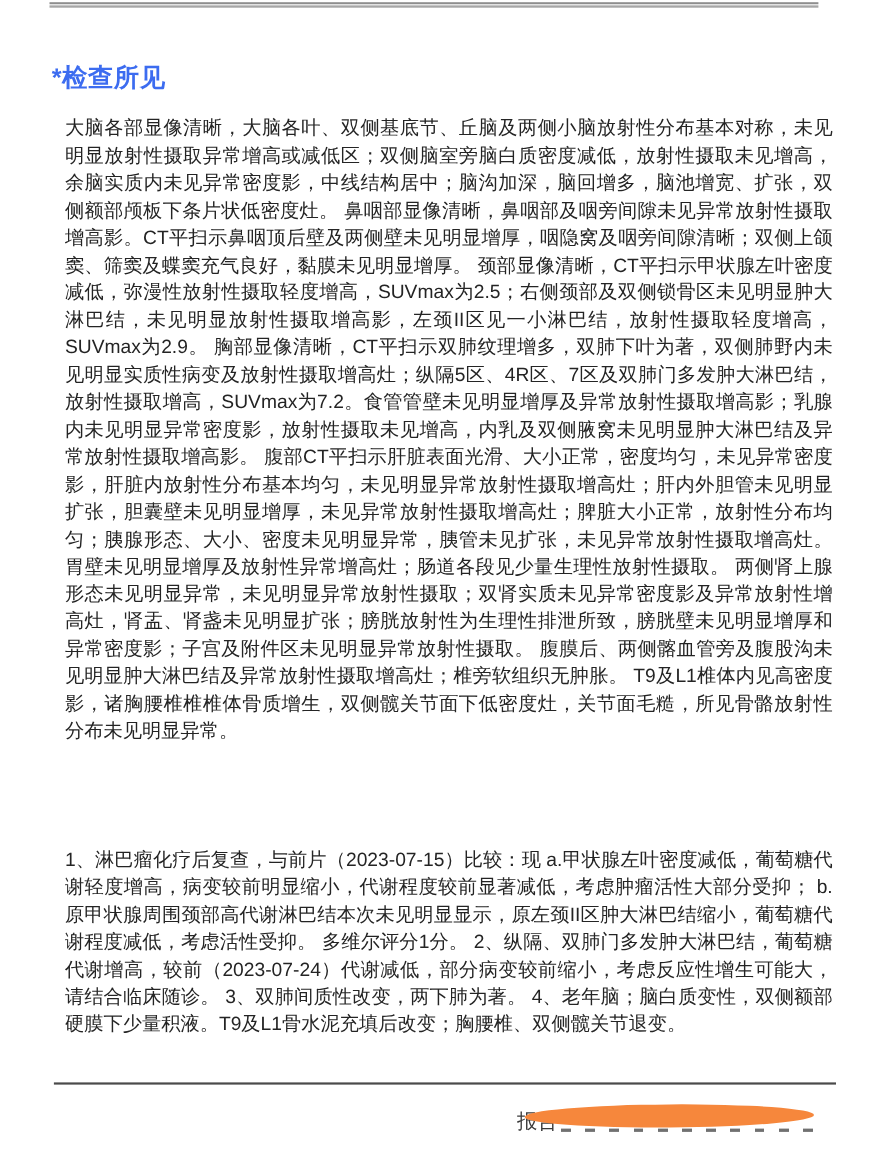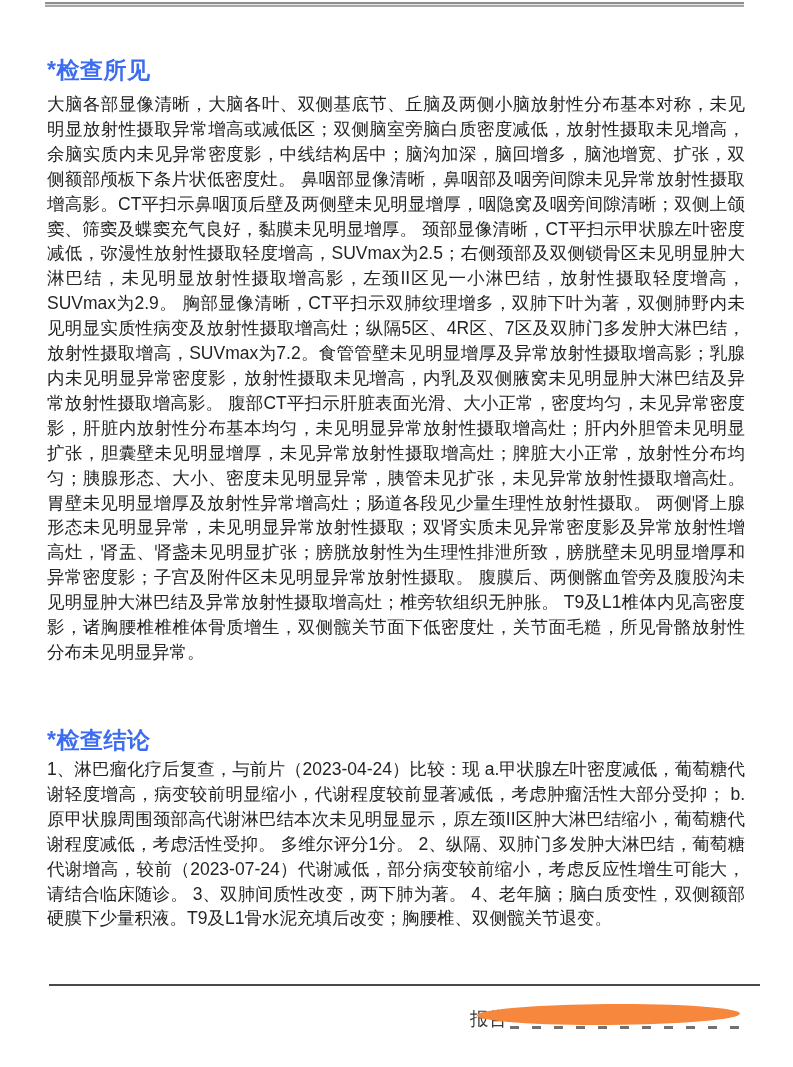--- a/index.html
+++ b/index.html
@@ -39,21 +39,21 @@
   .heading-findings { top: 36px; }
   .heading-conclusion { top: 706px; }
   .body-text {
     position: absolute;
     left: 47px;
     width: 698px;
     font-size: 17.5px;
     line-height: 24.9px;
     color: #242424;
     text-align: justify;
-    margin: 0;
+    margin: 12px;
   }
   .findings-body { top: 92px; }
   .conclusion-body { top: 757px; }
   .footer-rule {
     position: absolute;
     left: 49px;
     top: 984px;
     width: 711px;
     height: 2px;
     background: #4a4a4a;
@@ -113,23 +113,22 @@
 <body>
 
 <div class="page">
 
   <div class="top-rule"></div>
 
   <h2 class="section-heading heading-findings">*检查所见</h2>
 
   <p class="body-text findings-body">大脑各部显像清晰，大脑各叶、双侧基底节、丘脑及两侧小脑放射性分布基本对称，未见明显放射性摄取异常增高或减低区；双侧脑室旁脑白质密度减低，放射性摄取未见增高，余脑实质内未见异常密度影，中线结构居中；脑沟加深，脑回增多，脑池增宽、扩张，双侧额部颅板下条片状低密度灶。 鼻咽部显像清晰，鼻咽部及咽旁间隙未见异常放射性摄取增高影。CT平扫示鼻咽顶后壁及两侧壁未见明显增厚，咽隐窝及咽旁间隙清晰；双侧上颌窦、筛窦及蝶窦充气良好，黏膜未见明显增厚。 颈部显像清晰，CT平扫示甲状腺左叶密度减低，弥漫性放射性摄取轻度增高，SUVmax为2.5；右侧颈部及双侧锁骨区未见明显肿大淋巴结，未见明显放射性摄取增高影，左颈II区见一小淋巴结，放射性摄取轻度增高，SUVmax为2.9。 胸部显像清晰，CT平扫示双肺纹理增多，双肺下叶为著，双侧肺野内未见明显实质性病变及放射性摄取增高灶；纵隔5区、4R区、7区及双肺门多发肿大淋巴结，放射性摄取增高，SUVmax为7.2。食管管壁未见明显增厚及异常放射性摄取增高影；乳腺内未见明显异常密度影，放射性摄取未见增高，内乳及双侧腋窝未见明显肿大淋巴结及异常放射性摄取增高影。 腹部CT平扫示肝脏表面光滑、大小正常，密度均匀，未见异常密度影，肝脏内放射性分布基本均匀，未见明显异常放射性摄取增高灶；肝内外胆管未见明显扩张，胆囊壁未见明显增厚，未见异常放射性摄取增高灶；脾脏大小正常，放射性分布均匀；胰腺形态、大小、密度未见明显异常，胰管未见扩张，未见异常放射性摄取增高灶。胃壁未见明显增厚及放射性异常增高灶；肠道各段见少量生理性放射性摄取。 两侧肾上腺形态未见明显异常，未见明显异常放射性摄取；双肾实质未见异常密度影及异常放射性增高灶，肾盂、肾盏未见明显扩张；膀胱放射性为生理性排泄所致，膀胱壁未见明显增厚和异常密度影；子宫及附件区未见明显异常放射性摄取。 腹膜后、两侧髂血管旁及腹股沟未见明显肿大淋巴结及异常放射性摄取增高灶；椎旁软组织无肿胀。 T9及L1椎体内见高密度影，诸胸腰椎椎椎体骨质增生，双侧髋关节面下低密度灶，关节面毛糙，所见骨骼放射性分布未见明显异常。</p>
 
-  <h2 class="section-heading heading-conclusion">*检查结论</h2>
 
-  <p class="body-text conclusion-body">1、淋巴瘤化疗后复查，与前片（2023-04-24）比较：现 a.甲状腺左叶密度减低，葡萄糖代谢轻度增高，病变较前明显缩小，代谢程度较前显著减低，考虑肿瘤活性大部分受抑； b.原甲状腺周围颈部高代谢淋巴结本次未见明显显示，原左颈II区肿大淋巴结缩小，葡萄糖代谢程度减低，考虑活性受抑。 多维尔评分1分。 2、纵隔、双肺门多发肿大淋巴结，葡萄糖代谢增高，较前（2023-07-24）代谢减低，部分病变较前缩小，考虑反应性增生可能大，请结合临床随诊。 3、双肺间质性改变，两下肺为著。 4、老年脑；脑白质变性，双侧额部硬膜下少量积液。T9及L1骨水泥充填后改变；胸腰椎、双侧髋关节退变。</p>
+  <p class="body-text conclusion-body">1、淋巴瘤化疗后复查，与前片（2023-07-15）比较：现 a.甲状腺左叶密度减低，葡萄糖代谢轻度增高，病变较前明显缩小，代谢程度较前显著减低，考虑肿瘤活性大部分受抑； b.原甲状腺周围颈部高代谢淋巴结本次未见明显显示，原左颈II区肿大淋巴结缩小，葡萄糖代谢程度减低，考虑活性受抑。 多维尔评分1分。 2、纵隔、双肺门多发肿大淋巴结，葡萄糖代谢增高，较前（2023-07-24）代谢减低，部分病变较前缩小，考虑反应性增生可能大，请结合临床随诊。 3、双肺间质性改变，两下肺为著。 4、老年脑；脑白质变性，双侧额部硬膜下少量积液。T9及L1骨水泥充填后改变；胸腰椎、双侧髋关节退变。</p>
 
   <div class="footer-rule"></div>
 
   <div class="footer-row">
 
     <div class="redacted-signature">
       <span class="signature-fragment">报告</span>
       <span class="signature-peek-strokes"></span>
       <div class="redaction-scribble"></div>
     </div>

